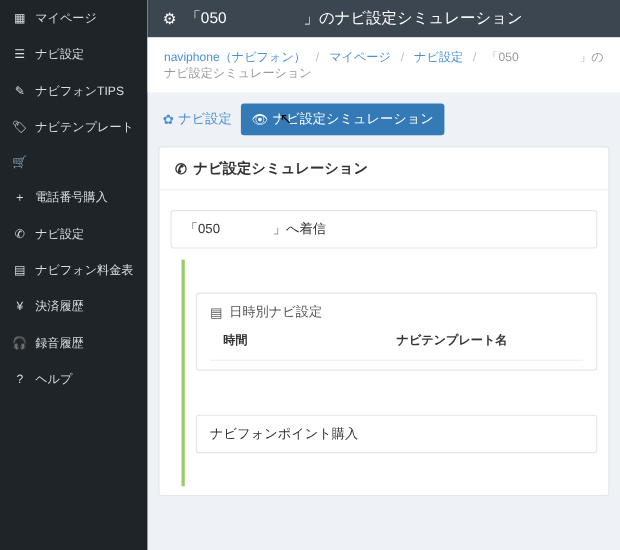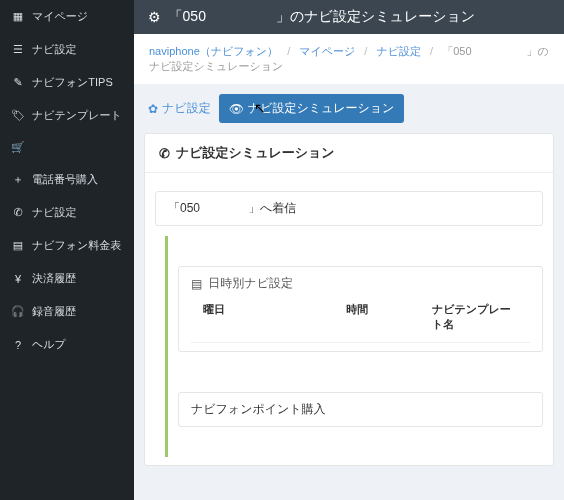--- a/index.html
+++ b/index.html
@@ -122,21 +122,20 @@
 
       <div class="timeline">
         <div class="spacer-line"></div>
 
         <div class="node">
           <div class="node-title">
             <span>▤</span>
             <span>日時別ナビ設定</span>
           </div>
           <div class="table-head">
-            <div class="col-day">曜日</div>
             <div class="col-time">時間</div>
             <div class="col-tmpl">ナビテンプレート名</div>
           </div>
         </div>
 
         <div class="spacer-line"></div>
 
         <div class="node">
           <span>ナビフォンポイント購入</span>
         </div>

